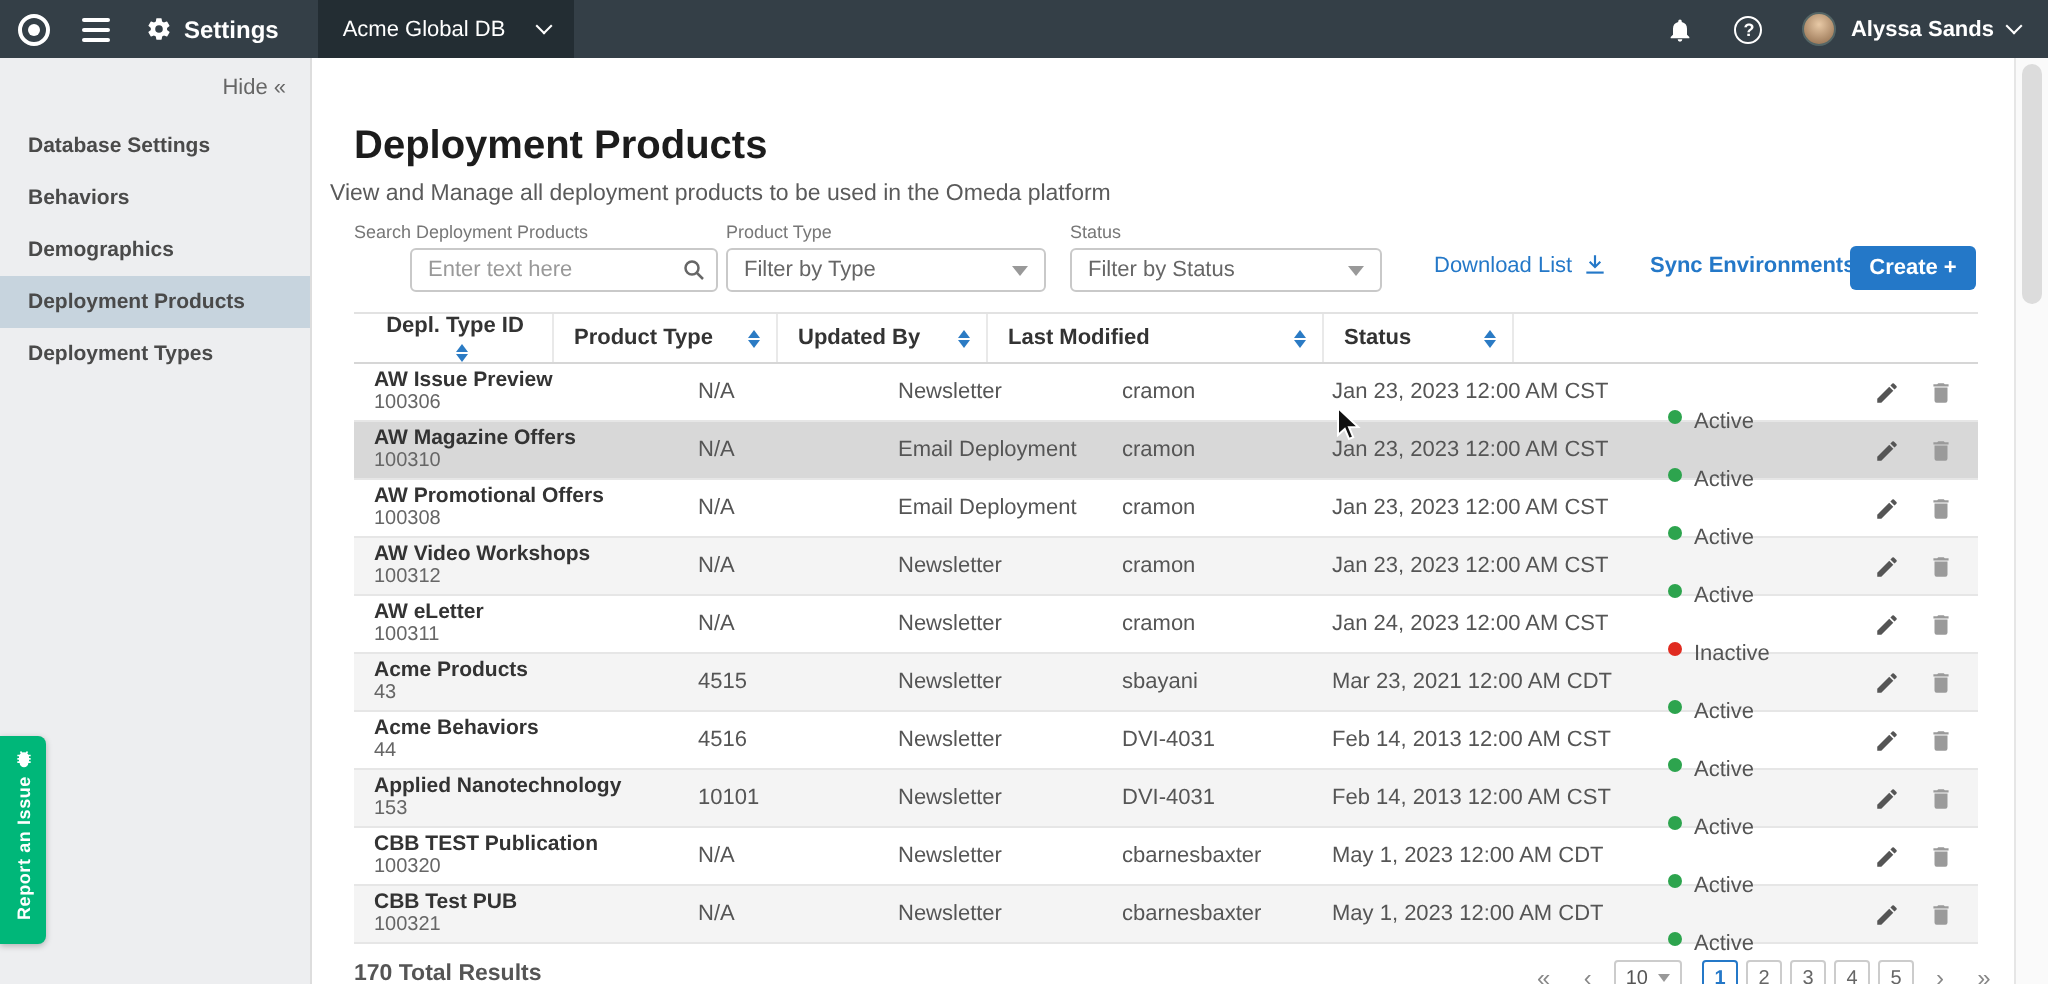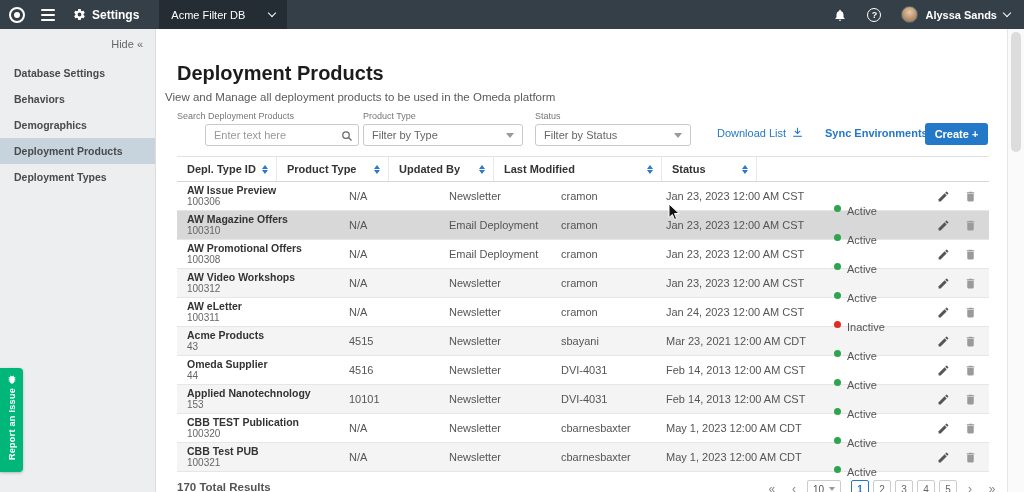--- a/index.html
+++ b/index.html
@@ -56,21 +56,21 @@
   
   .table { position:absolute; top:127px; left:20px; right:18px; }
   .thead { display:flex; height:26px; border-top:1px solid #e2e2e2; border-bottom:1px solid #d6d6d6; background:#fff; }
   .th { font-size:11px; font-weight:bold; color:#333; display:flex; align-items:center; justify-content:space-between; padding:0 8px 0 10px; border-right:1px solid #e9e9e9; height:100%; cursor:pointer; }
   .th.actions { border-right:none; flex:1; }
   .sort { display:flex; flex-direction:column; gap:1px; margin-left:6px; }
   .sort i { display:block; width:0; height:0; border-left:3.5px solid transparent; border-right:3.5px solid transparent; }
   .sort .up { border-bottom:4px solid #2b7bc4; }
   .sort .dn { border-top:4px solid #2b7bc4; }
 
-  .w-name { width:162px; } .w-dtid { width:100px; } .w-ptype { width:112px; }
+  .w-name { width:162px; } .w-dtid { width:100px;flex-direction:column; } .w-ptype { width:112px; }
   .w-upby { width:105px; } .w-lmod { width:168px; } .w-status { width:95px; }
 
   .trow { display:flex; height:29px; align-items:center; border-bottom:1px solid #e6e6e6; background:#fff; cursor:pointer; }
   .trow.alt { background:#f4f4f4; }
   .trow.hov { background:#d8d8d8; }
   .c { font-size:11px; color:#555; padding:0 8px 0 10px; }
   .c.cname { display:flex; flex-direction:column; line-height:1.15; }
   .nm { font-size:10.5px; color:#333; font-weight:bold; }
   .nid { font-size:10px; color:#666; }
   .c.cstatus { display:flex; align-items:flex-start; gap:6px;margin-top:30px; }
@@ -105,21 +105,21 @@
       <span></span>
       <span></span>
     </div>
   <div class="nav-gear">
     <svg width="13" height="13" viewBox="0 0 24 24" fill="#fff">
         <path d="M19.4 13c.04-.32.1-.65.1-1s-.06-.68-.1-1l2.1-1.6a.5.5 0 0 0 .12-.64l-2-3.46a.5.5 0 0 0-.6-.22l-2.5 1a7.3 7.3 0 0 0-1.7-1l-.4-2.6A.5.5 0 0 0 14 2h-4a.5.5 0 0 0-.5.42l-.4 2.6c-.6.26-1.17.6-1.7 1l-2.5-1a.5.5 0 0 0-.6.22l-2 3.46a.5.5 0 0 0 .12.64L4.5 11c-.04.32-.1.65-.1 1s.06.68.1 1l-2.1 1.6a.5.5 0 0 0-.12.64l2 3.46c.14.24.4.33.6.22l2.5-1c.53.4 1.1.74 1.7 1l.4 2.6a.5.5 0 0 0 .5.42h4a.5.5 0 0 0 .5-.42l.4-2.6c.6-.26 1.17-.6 1.7-1l2.5 1c.23.1.46 0 .6-.22l2-3.46a.5.5 0 0 0-.12-.64L19.4 13zM12 15.5a3.5 3.5 0 1 1 0-7 3.5 3.5 0 0 1 0 7z"></path>
       </svg>
   </div>
   <div class="nav-settings">Settings</div>
   <div class="nav-db">
-    <span>Acme Filter DB</span>
+    <span>Acme Global DB</span>
     <span class="chev"></span>
   </div>
   <div class="nav-right">
     <span style="display:inline-flex;">
       <svg width="14" height="14" viewBox="0 0 24 24" fill="#fff">
           <path d="M12 22a2 2 0 0 0 2-2h-4a2 2 0 0 0 2 2zm6-6v-5a6 6 0 0 0-4.5-5.8V4.5a1.5 1.5 0 0 0-3 0v.7A6 6 0 0 0 6 11v5l-2 2v1h16v-1l-2-2z"></path>
         </svg>
     </span>
     <span class="nav-help">?</span>
     <div class="nav-user">
@@ -393,21 +393,21 @@
         <span class="ic">
             <svg width="13" height="13" viewBox="0 0 24 24" fill="#9a9a9a">
               <path d="M6 19a2 2 0 0 0 2 2h8a2 2 0 0 0 2-2V7H6v12zM19 4h-3.5l-1-1h-5l-1 1H5v2h14V4z"></path>
             </svg>
           </span>
       </div>
     </div>
 
     <div class="trow">
       <div class="c cname w-name">
-          <span class="nm">Omeda Supplier</span>
+          <span class="nm">Acme Behaviors</span>
           <span class="nid">44</span>
         </div>
       <div class="c w-dtid">4516</div>
       <div class="c w-ptype">Newsletter</div>
       <div class="c w-upby">DVI-4031</div>
       <div class="c w-lmod">Feb 14, 2013 12:00 AM CST</div>
       <div class="c cstatus w-status">
           <span class="dot dot-green"></span>
           <span>Active</span>
         </div>

